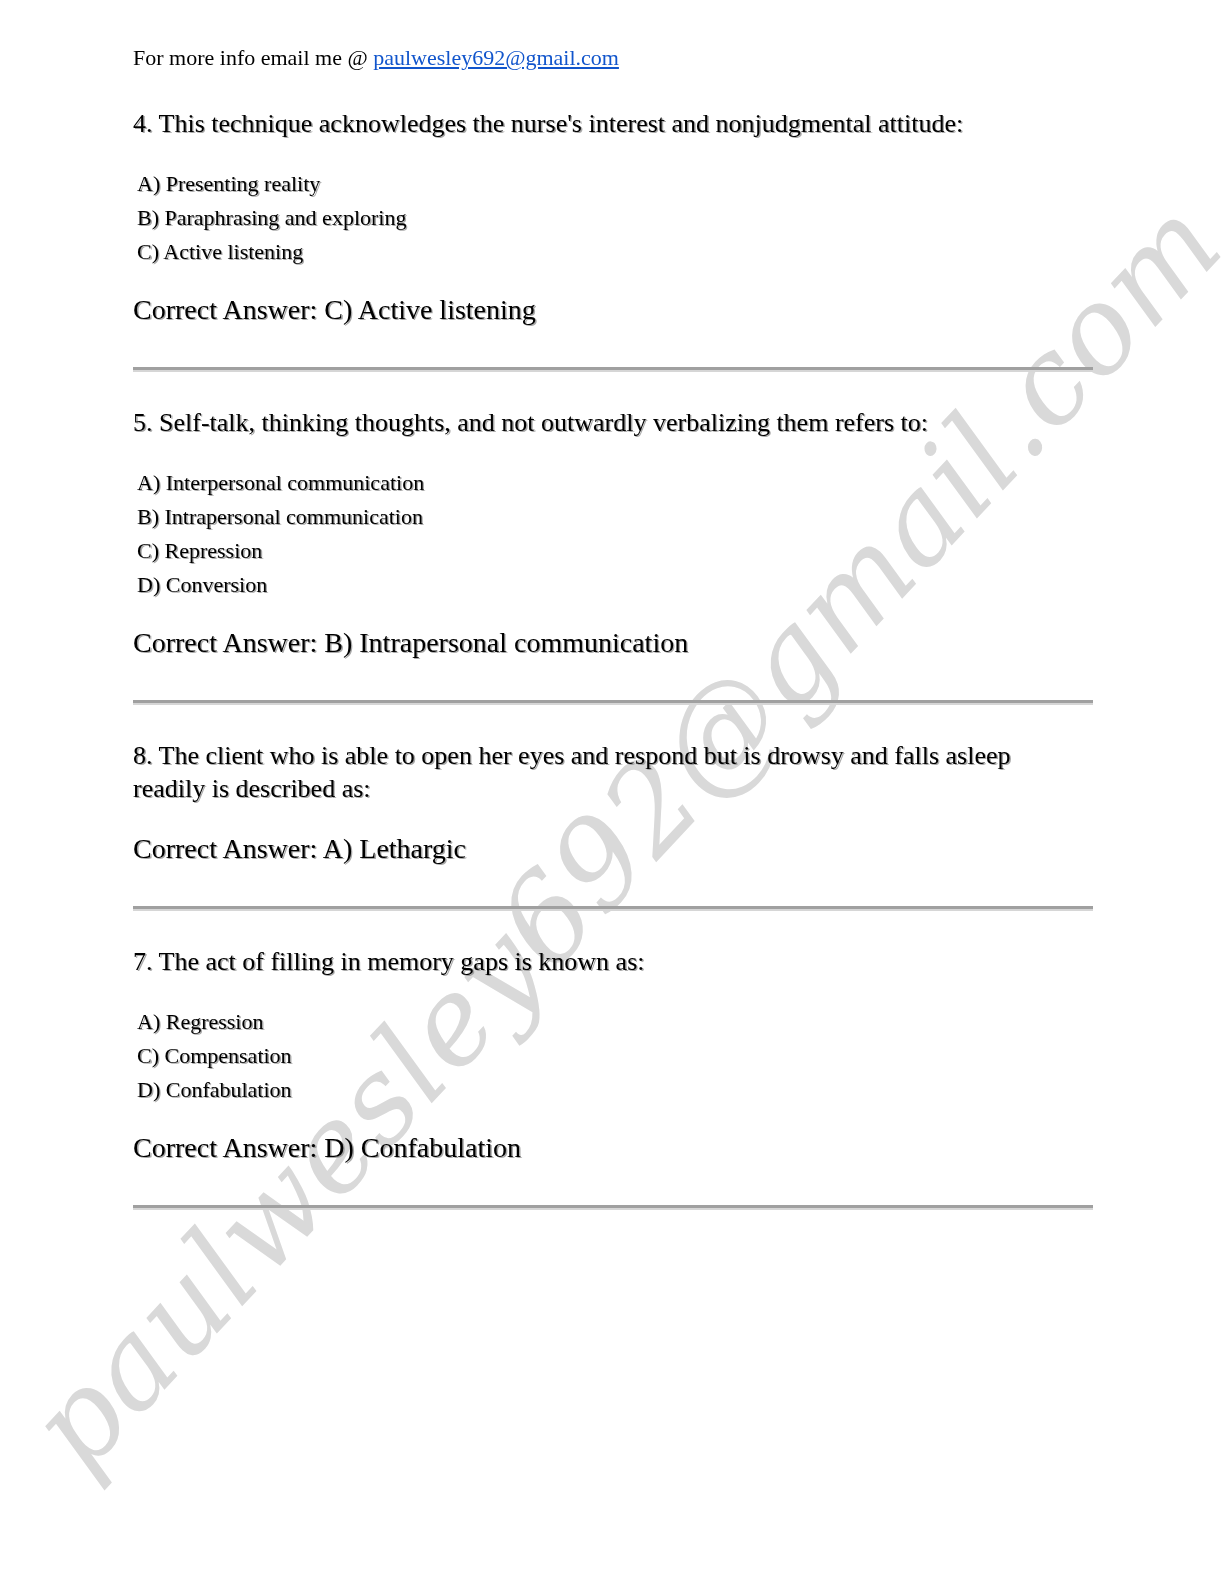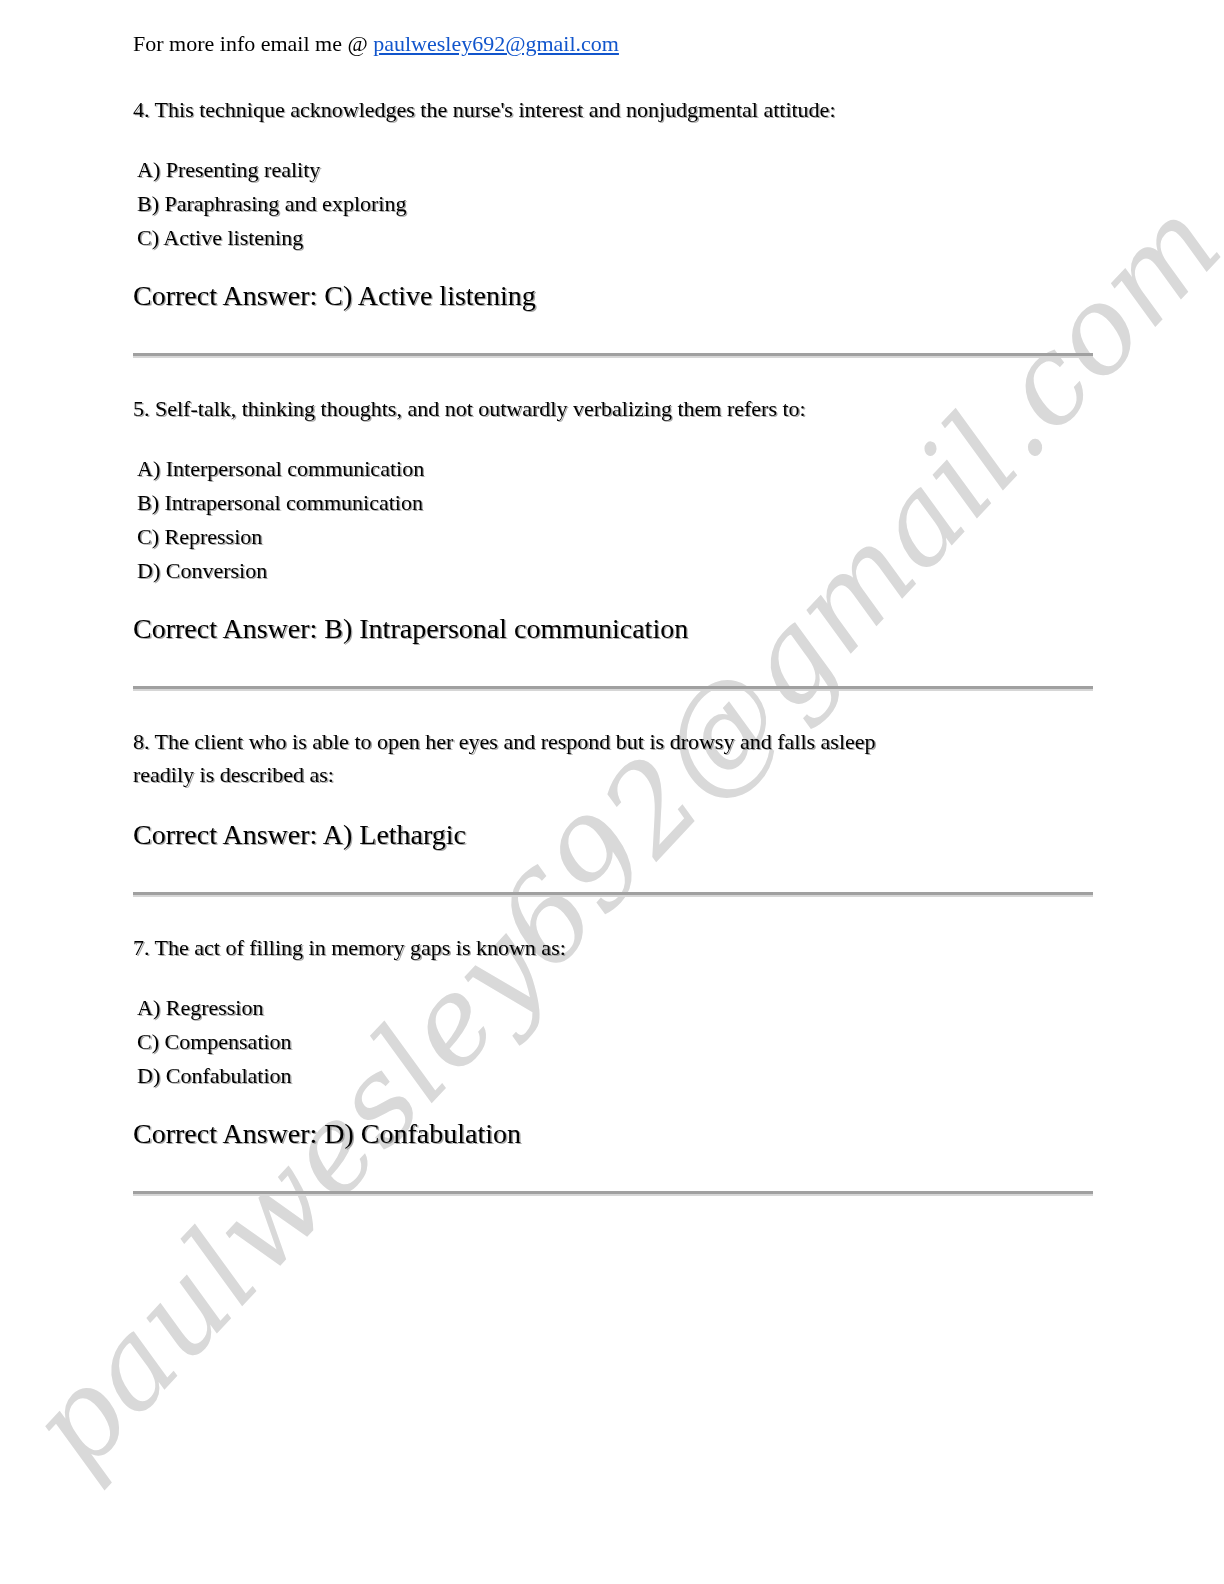--- a/index.html
+++ b/index.html
@@ -29,36 +29,36 @@
     letter-spacing: 1px;
     color: var(--watermark-gray, #d9d9d9);
     white-space: nowrap;
     z-index: 0;
     user-select: none;
   }
 
   .content {
     position: relative;
     z-index: 1;
-    padding: 32px 124px 0 133px;
+    padding: 46px 124px 0 133px;
   }
 
   .header-note {
     margin: 0 0 37px 0;
     font-size: 22px;
     line-height: 24px;
   }
   .email-link {
     color: var(--link-blue, #1155cc);
     text-decoration: underline;
     cursor: pointer;
   }
 
   .question {
-    font-size: 22px;
+    font-size: 26px;
     line-height: 33px;
     margin: 0 0 29px 0;
     white-space: pre-line;
     text-shadow: 1.4px 1.4px 0.6px rgba(140,140,140,0.75);
   }
   .options {
     margin: 0 0 28px 0;
   }
   .option {
     font-size: 22px;

